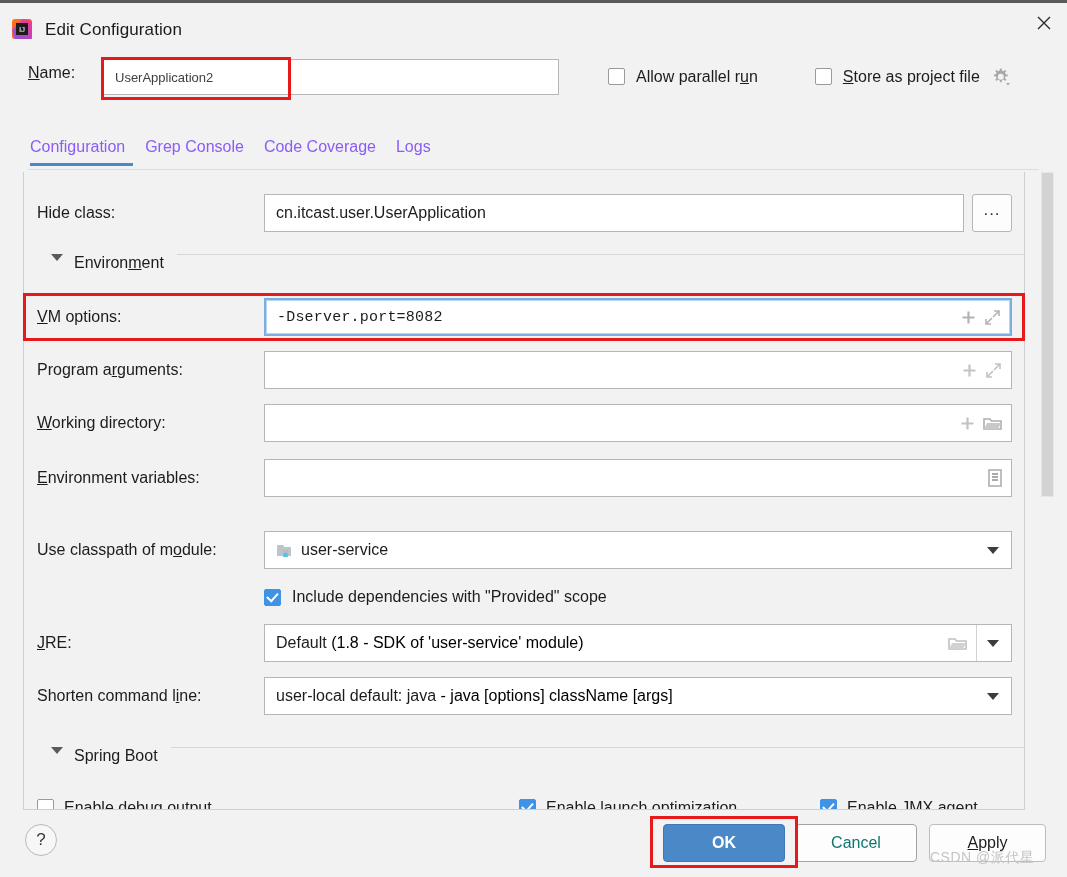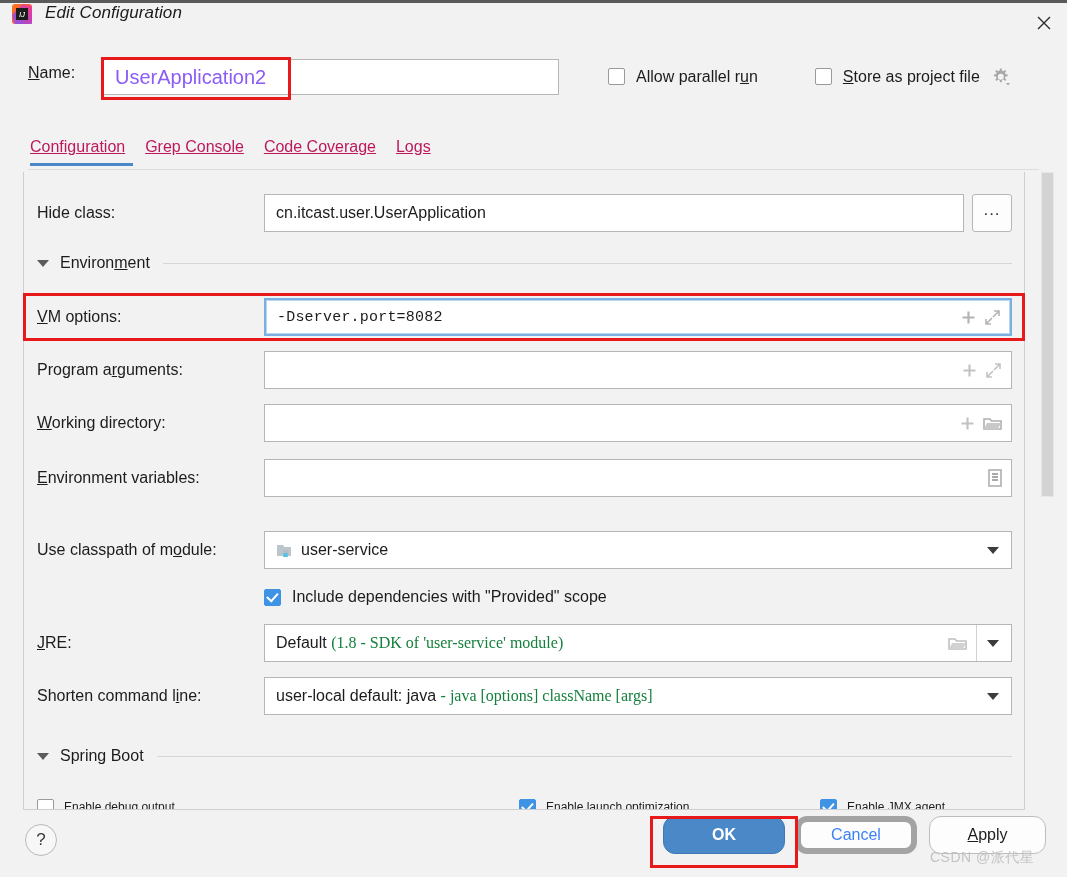--- a/index.html
+++ b/index.html
@@ -18,22 +18,21 @@
 
   
   .titlebar {
     position: absolute;
     left: 0; top: 0;
     width: 1067px; height: 40px;
     background: #f2f2f2;
     border-top: 3px solid #5a5a5a;
     box-sizing: border-box;
     display: flex;
-    align-items: flex-start;
-    font-style: italic;
+    align-items: flex-end;
   }
   .app-icon {
     width: 22px; height: 22px;
     margin-left: 11px;
     position: relative;
     flex: none;
   }
   .app-icon svg { display: block; }
   .title-text {
     margin-left: 12px;
@@ -63,22 +62,22 @@
   }
   .name-label u { text-decoration: underline; }
   .name-input {
     position: absolute;
     left: 103px; top: 7px;
     width: 456px; height: 36px;
     background: #ffffff;
     border: 1px solid #b6b6b6;
     box-sizing: border-box;
     font-family: "Liberation Sans", sans-serif;
-    font-size: 20px;
-    color: #8b5cf6;
+    font-size: 13px;
+    color: #404040;
     padding: 0 11px;
     outline: none;
   }
 
   .chk-row-top {
     position: absolute;
     left: 608px; top: 66px;
     display: flex;
     align-items: center;
     gap: 0;
@@ -123,23 +122,22 @@
     display: flex;
     align-items: flex-start;
     padding-left: 28px;
     box-sizing: border-box;
   }
   .tab {
     font-size: 16px;
     padding: 0 10px 10px 10px;
     position: relative;
     cursor: pointer;
-    color: #be185d;
+    color: #8b5cf6;
     white-space: nowrap;
-    text-decoration: underline;
   }
   .tab:first-child { padding-left: 2px; }
   .tab.active::after {
     content: "";
     position: absolute;
     left: 2px; right: 2px; bottom: 0;
     height: 3px;
     background: #4a88c7;
   }
   .tab-underline {
@@ -197,21 +195,21 @@
   .field .val.mono {
     font-family: "Liberation Mono", monospace;
     font-size: 15px;
     letter-spacing: .2px;
   }
   .field.focused {
     border: 2px solid #7aafe0;
     box-shadow: 0 0 0 1px #b9d5ef inset;
   }
   .field.narrow { width: 700px; }
-  .gray { color: #15803d; font-family: Liberation Serif, serif; }
+  .gray { color: #000000; }
 
   .icon-btn {
     flex: none;
     display: inline-flex;
     align-items: center;
     justify-content: center;
     cursor: pointer;
     margin-left: 6px;
   }
 
@@ -229,23 +227,22 @@
     font-size: 17px;
     letter-spacing: 1px;
     color: #333;
     cursor: pointer;
     padding-bottom: 7px;
   }
 
   
   .section {
     position: absolute;
-    left: 13px;
-    display: flex;
-    align-items: center;
+    left: 27px;
+    display: flex;
     width: 975px;
   }
   .section .tri {
     width: 0; height: 0;
     border-left: 6px solid transparent;
     border-right: 6px solid transparent;
     border-top: 7px solid #5b5b5b;
     margin-right: 11px;
     cursor: pointer;
   }
@@ -287,21 +284,21 @@
   }
 
   
   .sb-row {
     position: absolute;
     left: 13px;
     top: 608px;
     width: 985px;
     display: flex;
     align-items: center;
-    font-size: 12px;
+    font-size: 16px;
   }
   .sb-item { display: flex; align-items: center; white-space: nowrap; }
   .sb-item .chk-label { margin-left: 10px; }
 
   
   .scrollbar {
     position: absolute;
     left: 1040px; top: 172px;
     width: 15px; height: 638px;
     background: #f2f2f2;
@@ -332,44 +329,44 @@
     display: flex;
     align-items: center;
     justify-content: center;
     font-size: 17px;
     color: #3a3a3a;
     cursor: pointer;
     box-sizing: border-box;
   }
   .btn {
     position: absolute;
-    top: 4px;
+    top: 12px;
     height: 38px;
-    border-radius: 12px;
+    border-radius: 4px;
     display: flex;
     align-items: center;
     justify-content: center;
     font-size: 16px;
     cursor: pointer;
     box-sizing: border-box;
   }
   .btn-ok {
     left: 663px;
     width: 122px;
     background: #4a88c7;
     border: 1px solid #3f78b4;
     color: #fff;
     font-weight: bold;
   }
   .btn-cancel {
     left: 795px;
     width: 122px;
     background: #fdfdfd;
-    border: 6px solid #a3a3a3;
-    color: #3b82f6;
+    border: 1px solid #a3a3a3;
+    color: #0f766e;
     text-align: center;
   }
   .btn-apply {
     left: 929px;
     width: 117px;
     background: #fdfdfd;
     border: 1px solid #bdbdbd;
     color: #1c1c1c;
   }
   .btn u { text-decoration: underline; }

